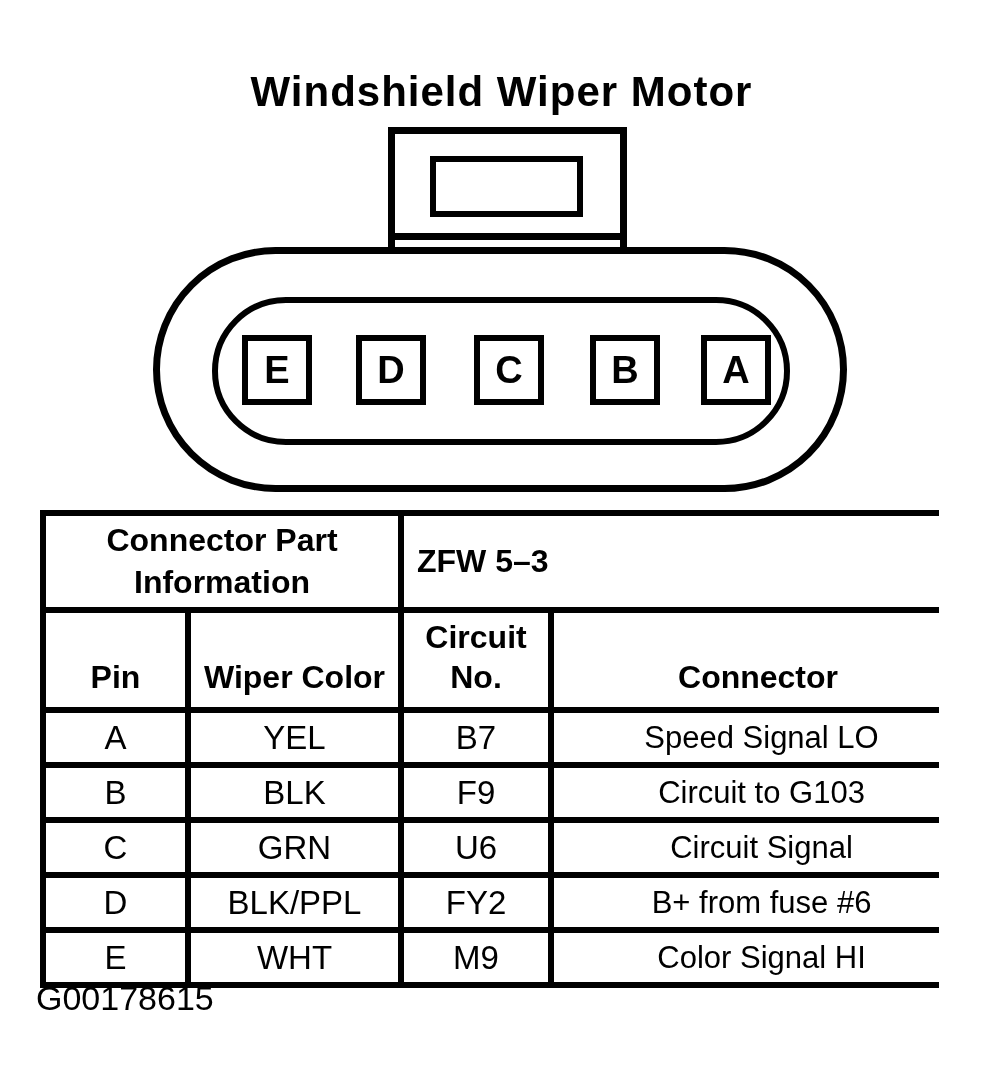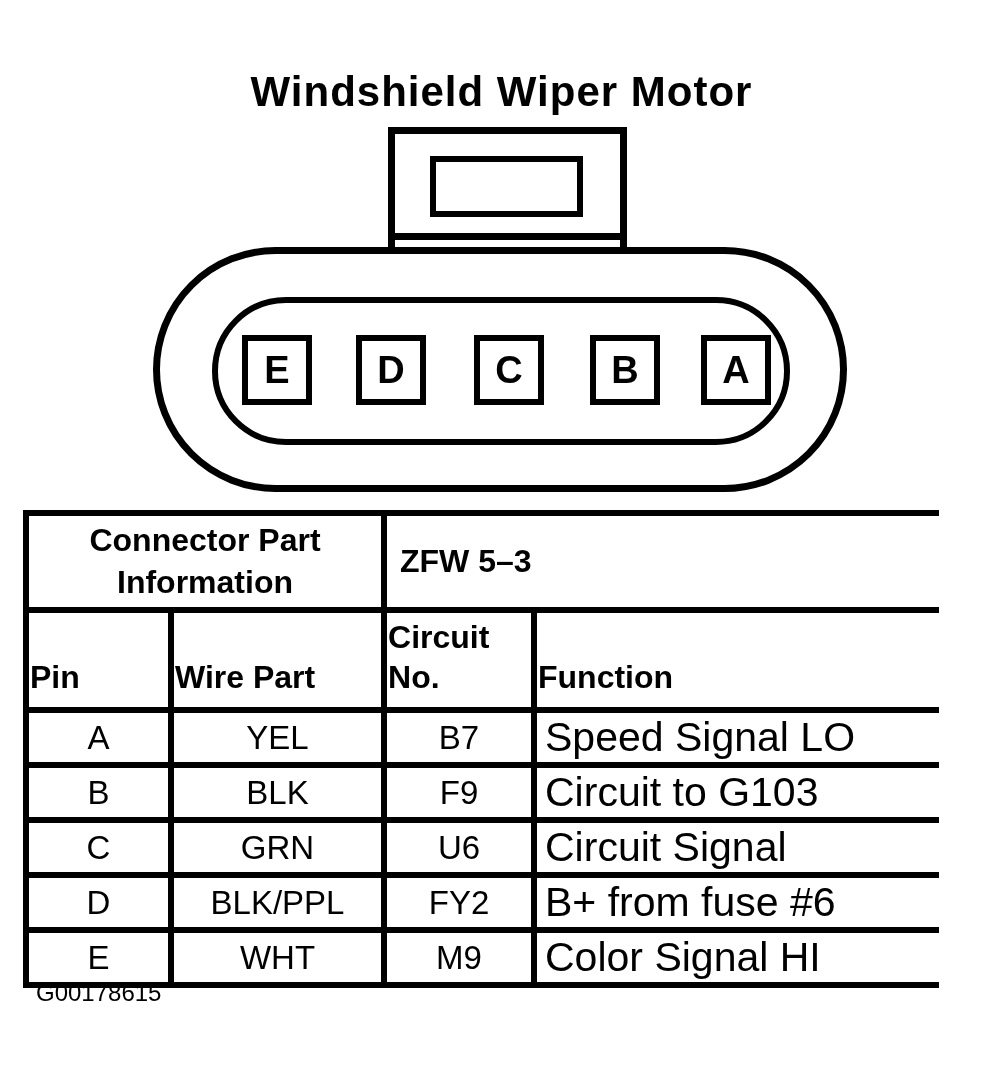--- a/index.html
+++ b/index.html
@@ -90,21 +90,21 @@
   }
   .pin-e { left: 242px; }
   .pin-d { left: 356px; }
   .pin-c { left: 474px; }
   .pin-b { left: 590px; }
   .pin-a { left: 701px; }
 
   
   table.conn-table {
     position: absolute;
-    left: 23px;
+    left: 40px;
     top: 510px;
     width: 922px;
     border-collapse: collapse;
     table-layout: fixed;
   }
   .conn-table td {
     border: 6px solid #000;
     box-sizing: border-box;
     overflow: hidden;
   }
@@ -117,40 +117,41 @@
     vertical-align: middle;
     line-height: 1.3;
     padding: 4px 10px;
   }
   .part-no-cell {
     text-align: left;
     vertical-align: middle;
     padding-left: 13px;
   }
   .col-hdr {
+    text-align: center;
     vertical-align: bottom;
     padding-bottom: 10px;
     line-height: 1.25;
   }
   .data-cell {
     font-size: 33px;
     text-align: center;
     vertical-align: middle;
   }
   .func-cell {
-    font-size: 41px;
-    text-align: left;
+    font-size: 31px;
+    text-align: center;
     vertical-align: middle;
     padding-left: 8px;
   }
   .figure-id {
     position: absolute;
     left: 36px;
     top: 979px;
-    font-size: 24px;
+    font-size: 34px;
   }
 </style>
 </head>
 <body>
 
 <div class="page">
 
   <div class="page-title">Windshield Wiper Motor</div>
 
   <div>
@@ -183,23 +184,23 @@
       <col style="width:150px">
       <col style="width:414px">
     </colgroup>
     <tbody>
         <tr style="height:93px">
       <td class="hdr part-info-cell" colspan="2">Connector Part Information</td>
       <td class="hdr part-no-cell" colspan="2">ZFW 5–3</td>
     </tr>
     <tr style="height:100px">
       <td class="hdr col-hdr">Pin</td>
-      <td class="hdr col-hdr">Wire Part</td>
+      <td class="hdr col-hdr">Wiper Color</td>
       <td class="hdr col-hdr">Circuit No.</td>
-      <td class="hdr col-hdr">Function</td>
+      <td class="hdr col-hdr">Connector</td>
     </tr>
     <tr style="height:55px">
       <td class="data-cell">A</td>
       <td class="data-cell">YEL</td>
       <td class="data-cell">B7</td>
       <td class="func-cell">Speed Signal LO</td>
     </tr>
     <tr style="height:55px">
       <td class="data-cell">B</td>
       <td class="data-cell">BLK</td>

